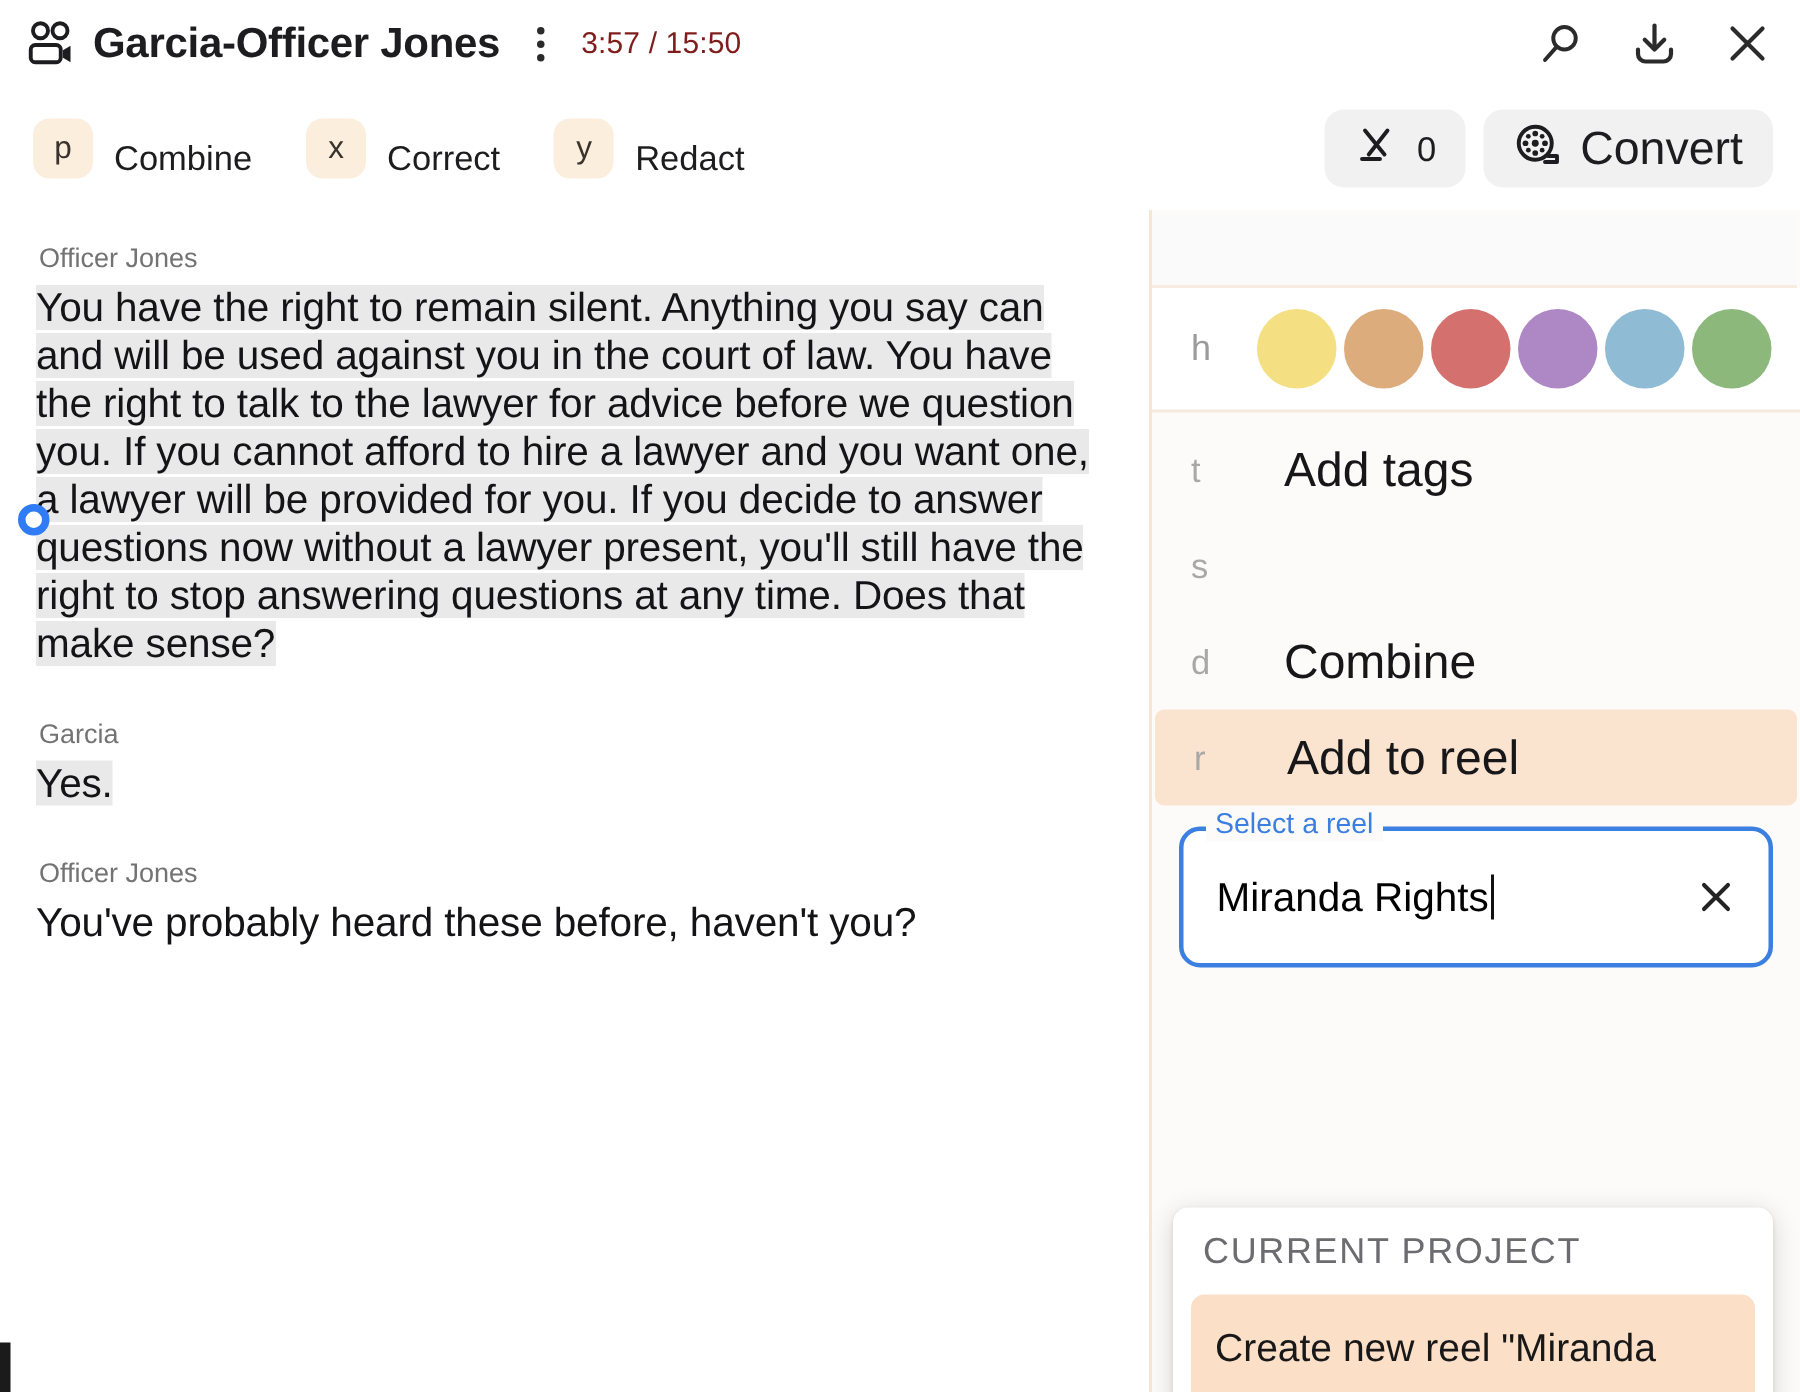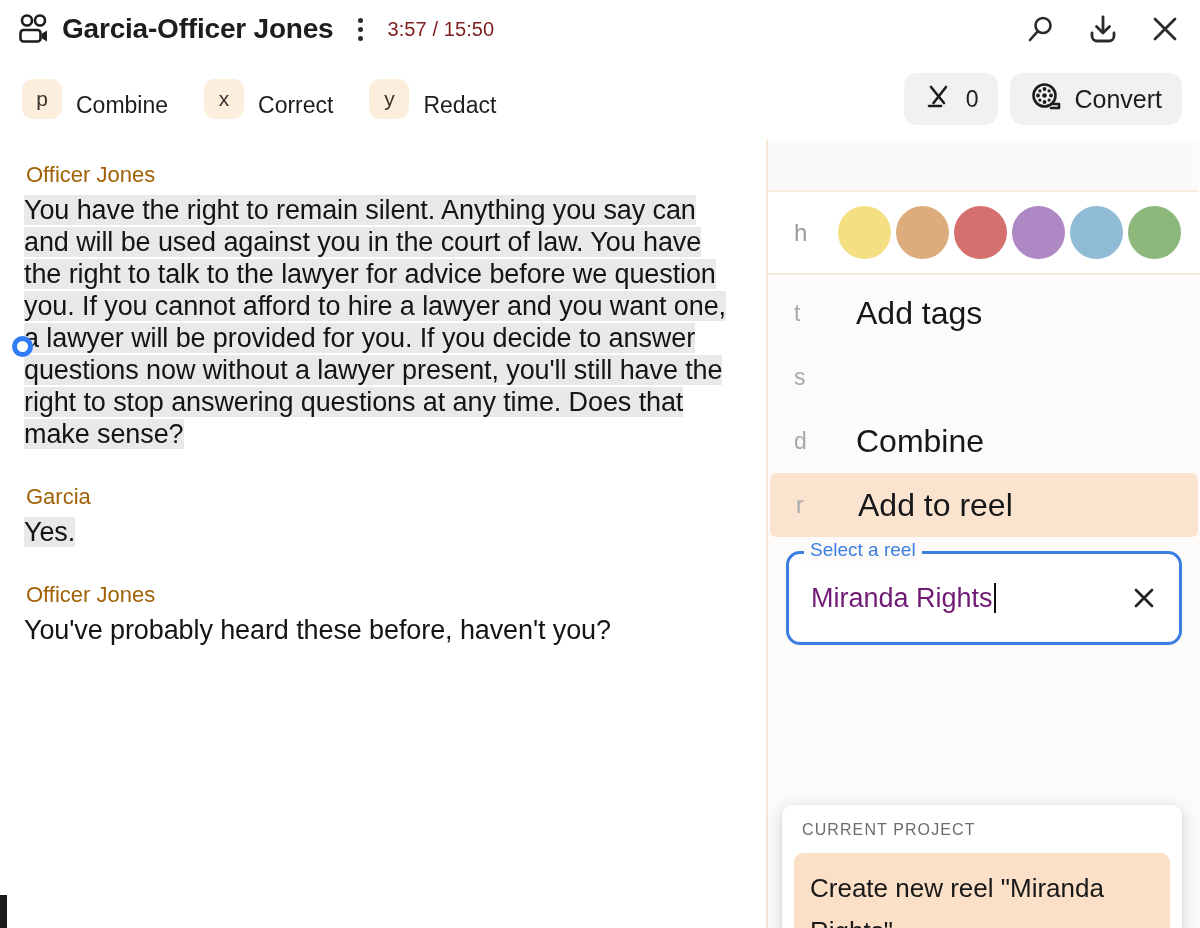--- a/index.html
+++ b/index.html
@@ -41,31 +41,31 @@
     display:flex; align-items:center; justify-content:center;
     font-size:21px; color:#3a332c; font-family:"Liberation Sans", sans-serif;
   }
   .tool-label { font-size:23px; color:#1d1d1f;margin-top:12px; }
   .toolbar-right { margin-left:auto; display:flex; align-items:center; gap:12px; }
   .pill {
     height:52px; border-radius:13px; background:#f1f1f2;
     display:flex; align-items:center; gap:12px; padding:0 20px; cursor:pointer;
   }
   .pill-count { font-size:23px; color:#1d1d1f; }
-  .pill-label { font-size:25px; color:#1d1d1f; }
+  .pill-label { font-size:31px; color:#1d1d1f; }
 
   
   .body-area { position:absolute; left:0; top:140px; width:1200px; height:788px; }
 
   
   .transcript {
     position:absolute; left:0; top:0; width:766px; height:788px;
     padding:22px 26px 0 24px; overflow:hidden; background:#fff;
   }
-  .speaker { font-size:22px; color:#a16207; margin:0 0 6px 2px; }
+  .speaker { font-size:18px; color:#737373; margin:0 0 6px 2px; }
   .utterance {
     font-size:27px; line-height:32px; color:#141417; letter-spacing:-0.1px;
     margin-bottom:4px; position:relative;
   }
   .utterance .hl { background:#e9e9e9; box-decoration-break:clone; -webkit-box-decoration-break:clone; }
   .gap-md { height:30px; }
 
   
   .handle {
     position:absolute; width:21px; height:21px; border-radius:50%;
@@ -106,33 +106,33 @@
   
   .field-wrap { position:relative; margin:14px 18px 0 18px; }
   .field-box {
     position:relative; height:94px; border:3px solid #3b7fe0; border-radius:14px;
     background:#fff; display:flex; align-items:center; padding:0 18px 0 22px;
   }
   .field-legend {
     position:absolute; top:-12px; left:18px; background:#fdfbf9; padding:0 6px;
     font-size:19px; color:#3b7fe0; z-index:3;
   }
-  .field-value { font-size:27px; color:#701a75; white-space:nowrap; }
+  .field-value { font-size:27px; color:#000000; white-space:nowrap; }
   .caret { display:inline-block; width:2px; height:30px; background:#111; vertical-align:-5px; margin-left:1px; }
   .field-clear { margin-left:auto; width:34px; height:34px; display:flex; align-items:center; justify-content:center; cursor:pointer; }
 
   
   .dropdown {
     position:absolute; left:782px; top:665px; width:400px;
     background:#fff; border-radius:10px;
     box-shadow:0 4px 18px rgba(0,0,0,0.16), 0 1px 3px rgba(0,0,0,0.10);
     padding:16px 0 14px 0; z-index:10;
   }
   .dd-group-label {
-    font-size:16px; color:#6c6c70; letter-spacing:1.1px; padding:0 20px 14px 20px;
+    font-size:24px; color:#6c6c70; letter-spacing:1.1px; padding:0 20px 14px 20px;
   }
   .dd-option {
     background:#fbdfc6; margin:0 12px; border-radius:9px; padding:14px 16px;
     font-size:26px; line-height:43px; color:#181819; cursor:pointer;
   }
 </style>
 </head>
 <body>
 
 <div id="app">

